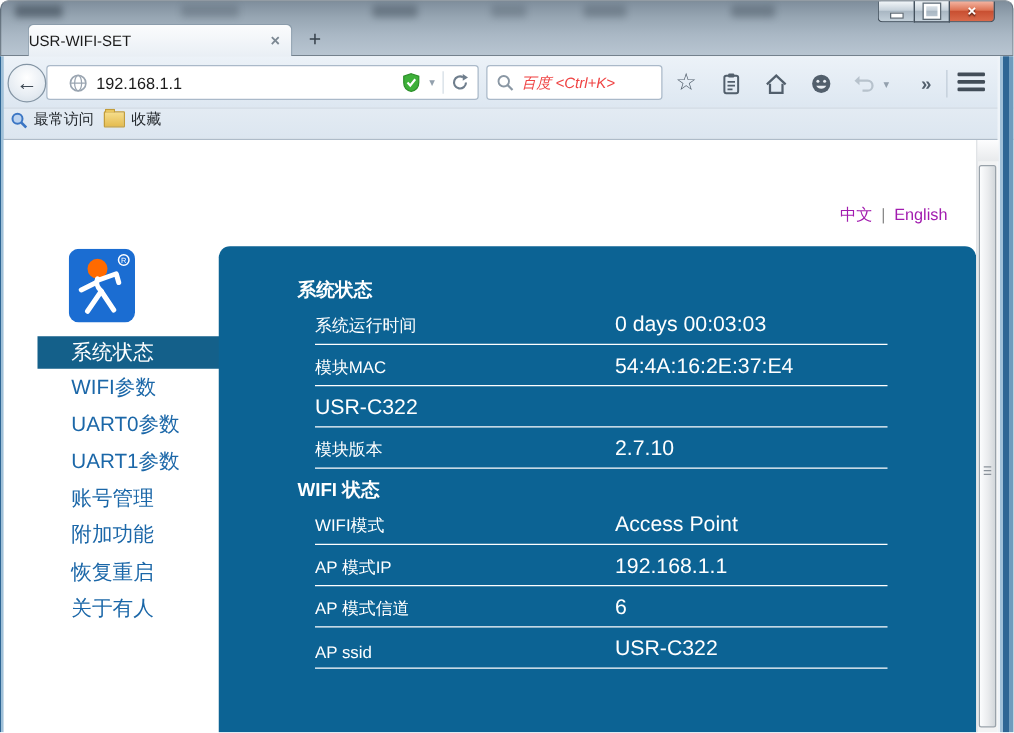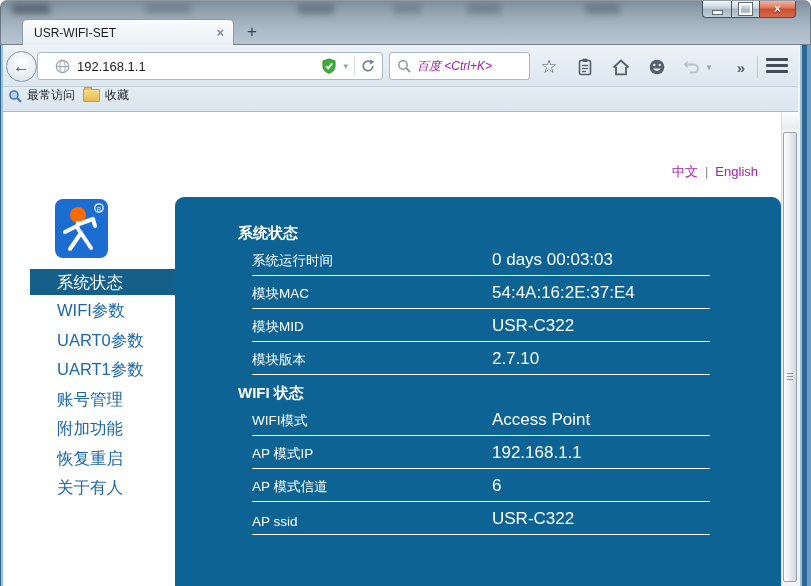--- a/index.html
+++ b/index.html
@@ -23,42 +23,42 @@
     background:linear-gradient(180deg,#f4b5a2,#dd7354 45%,#c84f31 50%,#d96a4b);
     color:#fff;font-weight:bold;font-size:12px;text-shadow:0 1px 1px rgba(0,0,0,.5);}
   .glyph-min{width:9px;height:3px;background:#fff;border:1px solid #5d6a75;margin-top:6px;}
   .glyph-max{width:9px;height:8px;border:2px solid #fff;outline:1px solid #5d6a75;background:transparent;}
 
   
   .tab{position:absolute;left:22px;top:19px;width:212px;height:26px;
     background:linear-gradient(180deg,#fbfcfd,#e9eff5);
     border:1px solid #8b9cab;border-bottom:none;border-radius:5px 5px 0 0;box-sizing:border-box;
     display:flex;align-items:center;}
-  .tab-label{font-size:12px;color:#1b1b1b;padding-left:11px;flex:1;white-space:nowrap;overflow:hidden;}
+  .tab-label{font-size:12px;color:#1b1b1b;flex:1;white-space:nowrap;overflow:hidden;}
   .tab-close{color:#7c8893;font-size:13px;font-weight:bold;padding:0 9px;cursor:default;}
   .newtab{position:absolute;left:240px;top:21px;width:24px;height:22px;text-align:center;
     font-size:17px;color:#39434d;line-height:22px;}
 
   
   .navbar{position:absolute;top:45px;left:0;width:811px;height:42px;
     background:linear-gradient(180deg,#ecf2f8,#dde7f1);border-bottom:1px solid #c4d0dc;box-sizing:border-box;}
   .backbtn{position:absolute;left:6px;top:6px;width:31px;height:31px;border-radius:50%;
     background:radial-gradient(circle at 50% 35%,#ffffff,#e7edf3 60%,#d3dde6);
     border:1px solid #8495a4;box-sizing:border-box;display:flex;align-items:center;justify-content:center;
     font-size:17px;font-weight:bold;color:#3f4a55;z-index:2;}
   .urlbar{position:absolute;left:37px;top:7px;width:346px;height:28px;background:#fff;
     border:1px solid #aab9c9;border-radius:3px;box-sizing:border-box;display:flex;align-items:center;}
   .urlbar .globe{margin-left:17px;}
   .url-text{font-size:13px;color:#1b1b1b;margin-left:7px;flex:1;}
   .urlbar-right{display:flex;align-items:center;gap:6px;padding-right:7px;}
   .caret{font-size:9px;color:#93a0ad;}
   .vsep{width:1px;height:18px;background:#d4dde5;}
   .searchbox{position:absolute;left:389px;top:7px;width:141px;height:28px;background:#fff;
     border:1px solid #aab9c9;border-radius:3px;box-sizing:border-box;display:flex;align-items:center;}
-  .search-text{font-size:12px;color:#a21caf;font-style:italic;margin-left:6px;white-space:nowrap;}
+  .search-text{font-size:12px;color:#ef4444;font-style:italic;margin-left:6px;white-space:nowrap;}
   .tbicon{position:absolute;top:12px;width:20px;height:20px;display:flex;align-items:center;justify-content:center;}
   .star-glyph{font-size:19px;color:#525f6c;line-height:18px;}
   .chevmore{font-size:15px;color:#525f6c;font-weight:bold;}
   .toolsep{position:absolute;left:757px;top:11px;width:1px;height:22px;background:#c0ccd8;}
   .hamb{position:absolute;left:766px;top:13px;width:22px;height:17px;}
   .hamb div{height:3px;background:#424d58;margin-bottom:3px;border-radius:1px;}
 
   
   .bookbar{position:absolute;top:87px;left:0;width:811px;height:25px;
     background:linear-gradient(180deg,#e3ebf3,#dce6f0);border-bottom:1px solid #aebbc8;box-sizing:border-box;
@@ -278,21 +278,20 @@
       <div class="rows">
         <div class="srow">
           <span class="lbl">系统运行时间</span>
           <span class="val">0 days 00:03:03</span>
         </div>
         <div class="srow">
           <span class="lbl">模块MAC</span>
           <span class="val">54:4A:16:2E:37:E4</span>
         </div>
         <div class="srow">
-          <span class="lbl">模块MID</span>
           <span class="val">USR-C322</span>
         </div>
         <div class="srow">
           <span class="lbl">模块版本</span>
           <span class="val">2.7.10</span>
         </div>
       </div>
     </div>
     <div class="sec2">
       <div class="sec-title">WIFI 状态</div>

